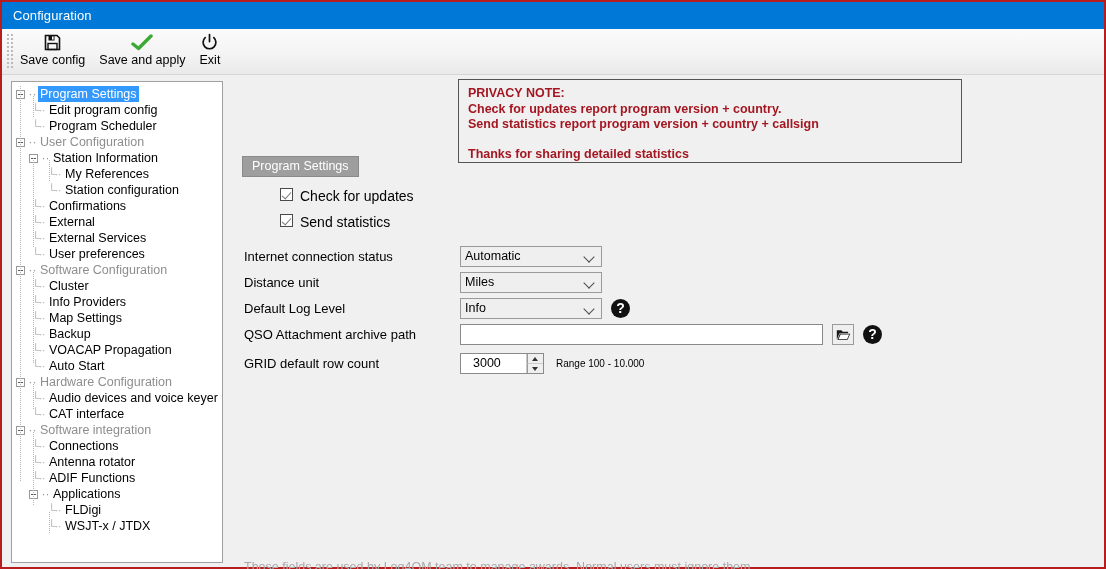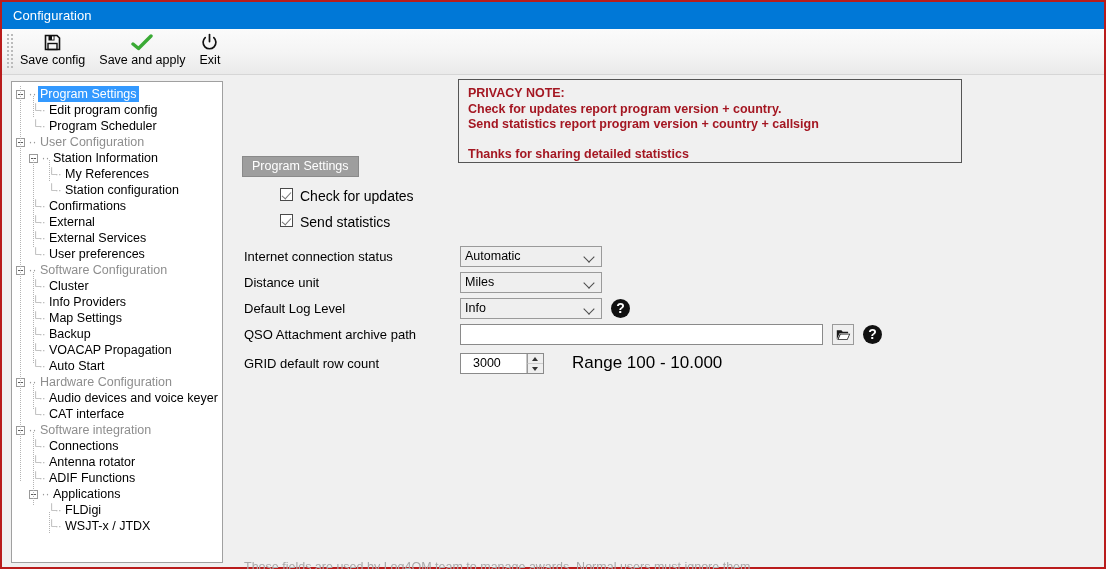--- a/index.html
+++ b/index.html
@@ -362,21 +362,21 @@
     content: "";
     position: absolute;
     left: 4px;
     width: 0; height: 0;
     border-left: 3.5px solid transparent;
     border-right: 3.5px solid transparent;
   }
   .spinbtns div.up::after { top: 3px; border-bottom: 4px solid #333333; }
   .spinbtns div.dn::after { top: 3px; border-top: 4px solid #333333; }
 
-  .rangetxt { font-size: 17px; margin-left: 28px; color: #000; }
+  .rangetxt { font-size: 10px; margin-left: 12px; color: #000; }
 
   .note-dim {
     position: absolute;
     left: 10px;
     font-size: 12.5px;
     color: #a9a9a9;
   }
 </style>
 </head>
 <body>

